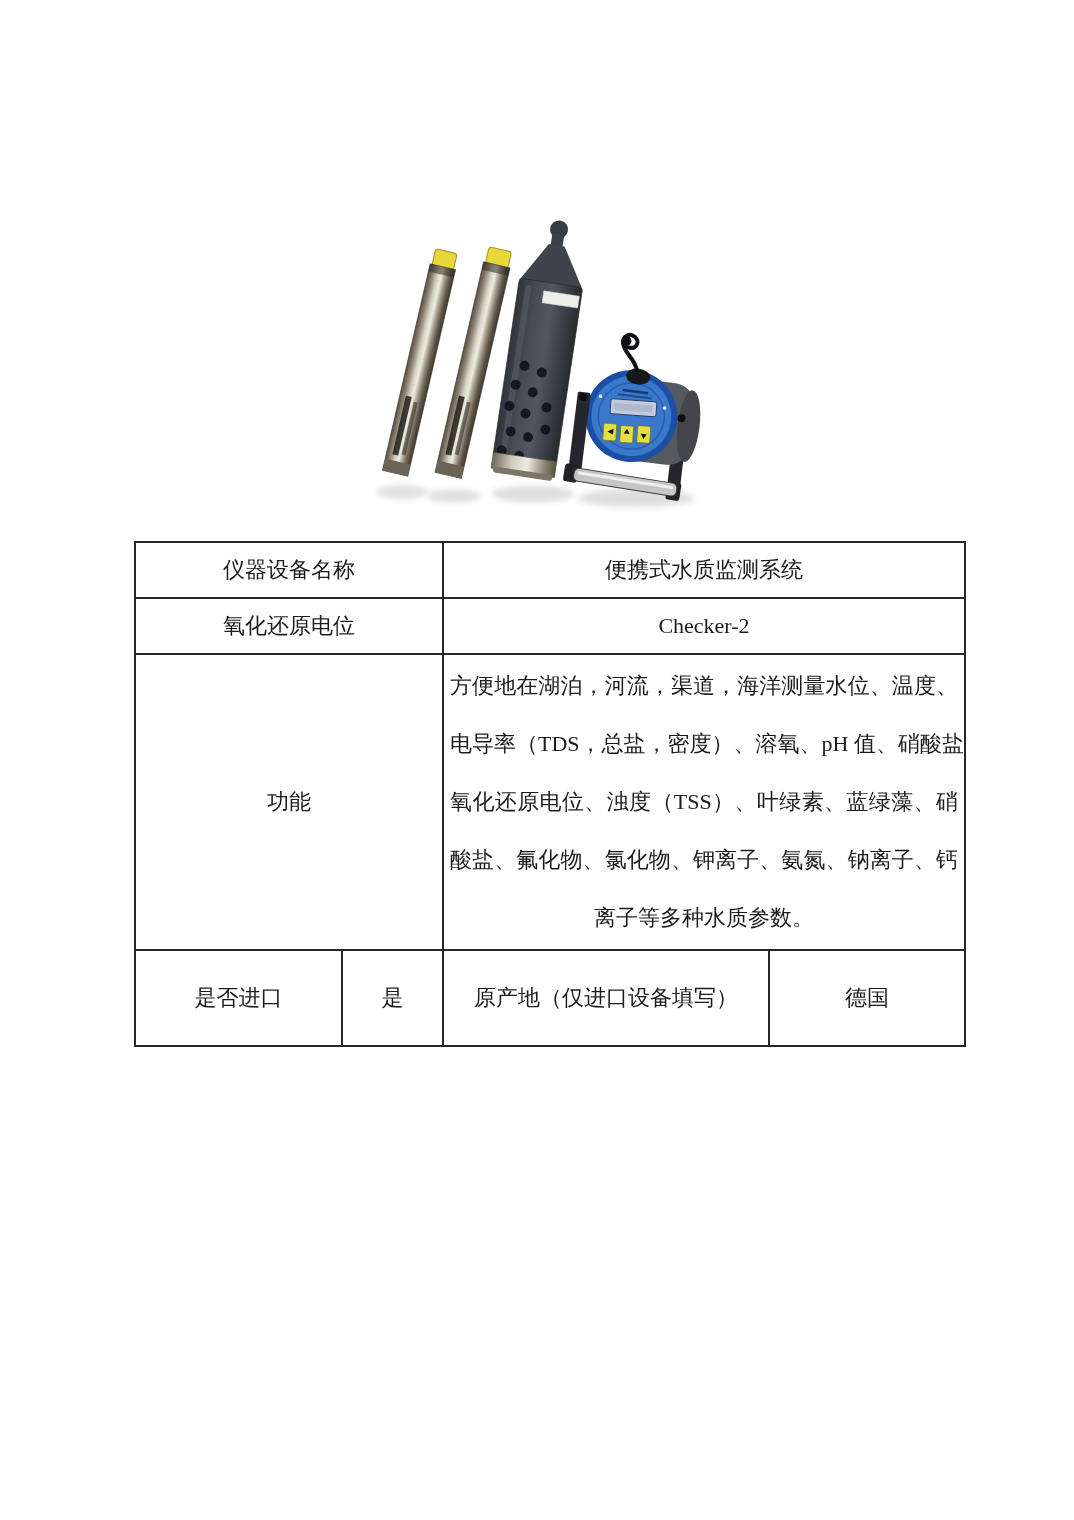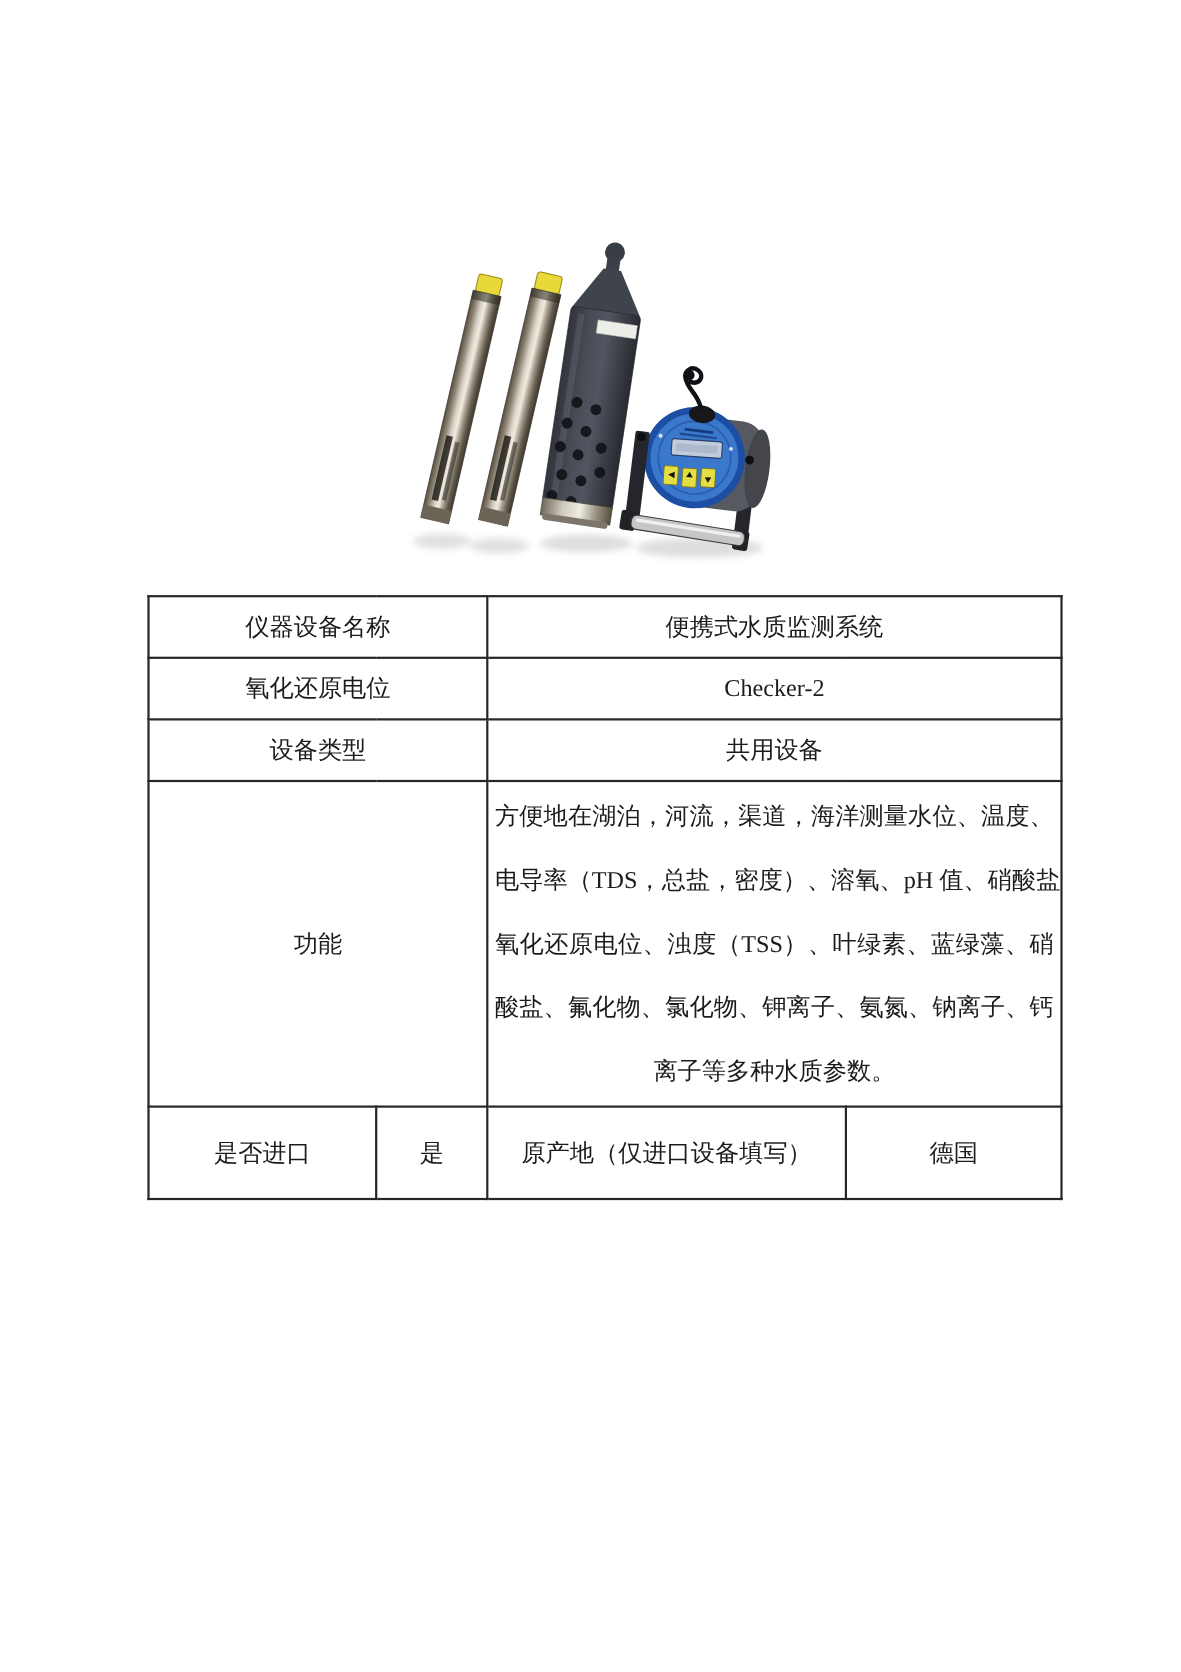--- a/index.html
+++ b/index.html
@@ -19,21 +19,21 @@
     border-collapse:collapse;table-layout:fixed;margin-left:11px;
   }
   table.spec td{
     border:2px solid #262626;
     text-align:center;vertical-align:middle;
     font-size:22px;line-height:1.25;
     padding:2px 6px;
     overflow:hidden;white-space:nowrap;
   }
   table.spec tr.r{height:56px;}
-  table.spec tr.import-row{height:84px;}
+  table.spec tr.import-row{height:96px;}
   td.func{
     padding:0 11px;white-space:normal;
   }
   .fline{
     height:58px;line-height:58px;
     text-align:justify;text-align-last:justify;
     text-justify:inter-character;
     white-space:nowrap;
   }
   .fline.last{text-align:left;text-align-last:center;}
@@ -172,24 +172,20 @@
     </colgroup>
     <tbody>
       <tr class="r">
         <td colspan="2">仪器设备名称</td>
         <td colspan="2">便携式水质监测系统</td>
       </tr>
       <tr class="r">
         <td colspan="2">氧化还原电位</td>
         <td colspan="2">Checker-2</td>
       </tr>
-      <tr class="r">
-        <td colspan="2">设备类型</td>
-        <td colspan="2">共用设备</td>
-      </tr>
       <tr>
         <td colspan="2">功能</td>
         <td colspan="2" class="func">
           <div class="fline">方便地在湖泊，河流，渠道，海洋测量水位、温度、</div>
           <div class="fline">电导率（TDS，总盐，密度）、溶氧、pH 值、硝酸盐、</div>
           <div class="fline">氧化还原电位、浊度（TSS）、叶绿素、蓝绿藻、硝</div>
           <div class="fline">酸盐、氟化物、氯化物、钾离子、氨氮、钠离子、钙</div>
           <div class="fline last">离子等多种水质参数。</div>
         </td>
       </tr>

